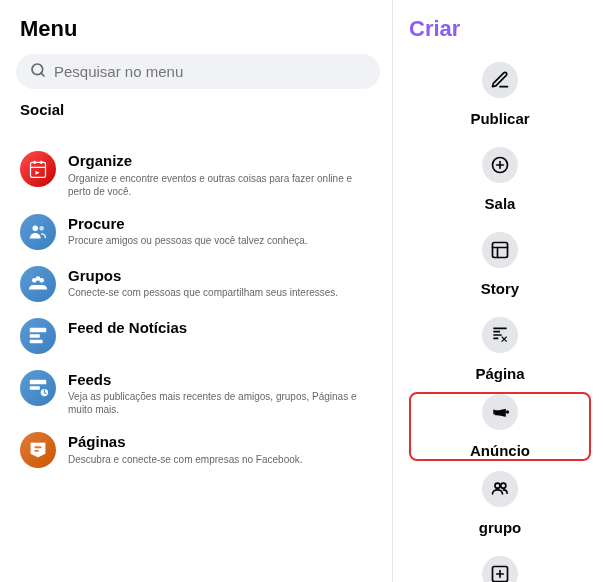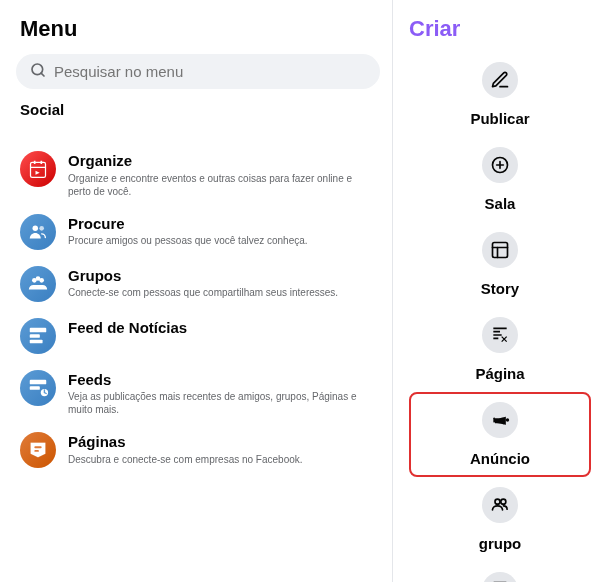--- a/index.html
+++ b/index.html
@@ -129,21 +129,21 @@
       gap: 12px;
       padding: 10px 8px;
       border-radius: 8px;
       cursor: pointer;
       flex-direction: column;
     }
 
     .criar-item.highlighted {
       border: 2px solid #e03030;
       border-radius: 8px;
-      padding: 8px 6px;
+      padding: 0 6px;
     }
 
     .criar-icon {
       width: 36px;
       height: 36px;
       border-radius: 50%;
       background: #e4e6ea;
       display: flex;
       align-items: center;
       justify-content: center;

